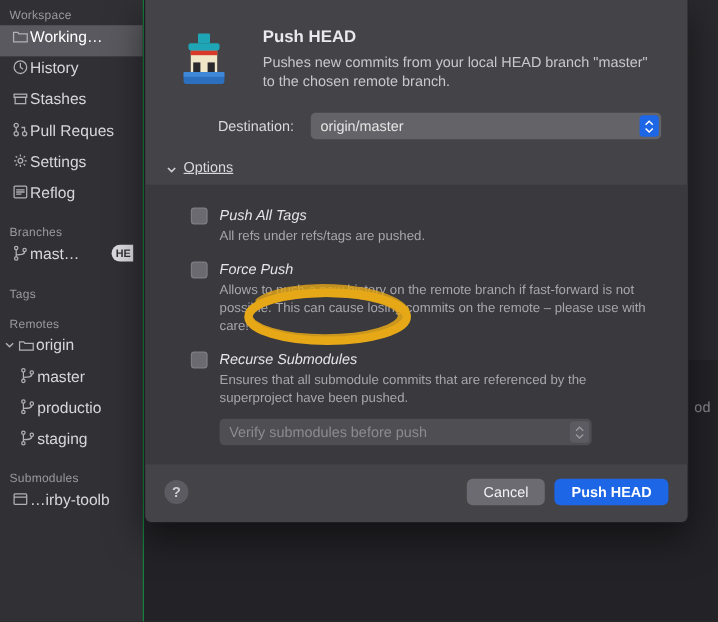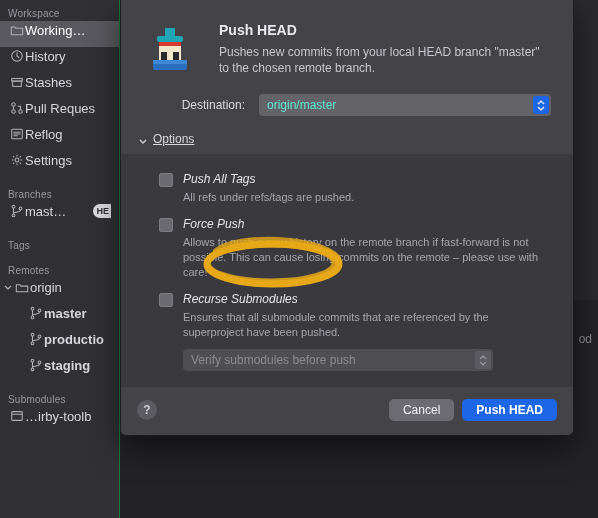--- a/index.html
+++ b/index.html
@@ -38,21 +38,21 @@
   .sidebar-item {
     display: flex;
     padding: 2px 8px 2px 10px;
     height: 22px;
     color: #d7d6dc;
     white-space: nowrap;
     overflow: hidden;
     text-overflow: ellipsis;
     gap: 1px;
   }
-  .sidebar-item.level2 { padding-left: 29px; font-weight: bold; }
+  .sidebar-item.level2 { padding-left: 16px; }
   .sidebar-item.selected {
     background: #5a595f;
     color: #fff;
   }
   .sidebar .icon {
     width: 14px;
     height: 14px;
     flex: none;
     display: inline-flex;
     align-items: center;
@@ -148,21 +148,21 @@
     font-size: 12px;
   }
   .select {
     flex:1;
     height: 22px;
     background: #646367;
     border-radius: 4px;
     display: flex;
     align-items: center;
     padding: 0 22px 0 8px;
-    color: #5eead4;
+    color: #e5e5e5;
     font-size: 12px;
     position: relative;
   }
   .select .arrows {
     position:absolute;
     right:2px; top:2px; bottom:2px; width:16px;
     background:#1d67e6;
     border-radius:3px;
     display:flex;flex-direction:column;align-items:center;justify-content:center;
     gap:1px;
@@ -291,34 +291,34 @@
             <circle class="svg-stroke" cx="4" cy="12" r="2"></circle>
             <circle class="svg-stroke" cx="12" cy="12" r="2"></circle>
             <path class="svg-stroke" d="M4 6v4M12 10V6h-3"></path>
           </svg>
       </span>
       <span class="label">Pull Reques</span>
     </div>
     <div class="sidebar-item">
       <span class="icon">
         <svg viewBox="0 0 16 16">
+            <circle class="svg-stroke" cx="8" cy="8" r="2.2"></circle>
+            <path class="svg-stroke" d="M8 2v2M8 12v2M2 8h2M12 8h2M3.5 3.5l1.4 1.4M11.1 11.1l1.4 1.4M12.5 3.5l-1.4 1.4M4.9 11.1l-1.4 1.4"></path>
+          </svg>
+      </span>
+      <span class="label">Settings</span>
+    </div>
+    <div class="sidebar-item">
+      <span class="icon">
+        <svg viewBox="0 0 16 16">
             <rect class="svg-stroke" x="2" y="2.5" width="12" height="11" rx="1"></rect>
             <path class="svg-stroke" d="M4 6h8M4 8h8M4 10h5"></path>
           </svg>
       </span>
       <span class="label">Reflog</span>
-    </div>
-    <div class="sidebar-item">
-      <span class="icon">
-        <svg viewBox="0 0 16 16">
-            <circle class="svg-stroke" cx="8" cy="8" r="2.2"></circle>
-            <path class="svg-stroke" d="M8 2v2M8 12v2M2 8h2M12 8h2M3.5 3.5l1.4 1.4M11.1 11.1l1.4 1.4M12.5 3.5l-1.4 1.4M4.9 11.1l-1.4 1.4"></path>
-          </svg>
-      </span>
-      <span class="label">Settings</span>
     </div>
 
     <div class="group-header" style="margin-top:8px">Branches</div>
     <div class="sidebar-item">
       <span class="icon">
         <svg viewBox="0 0 16 16">
             <circle class="svg-stroke" cx="4" cy="3" r="1.6"></circle>
             <circle class="svg-stroke" cx="4" cy="13" r="1.6"></circle>
             <circle class="svg-stroke" cx="12" cy="5" r="1.6"></circle>
             <path class="svg-stroke" d="M4 4.6v6.8M12 6.6c0 3-4 3-8 3"></path>

